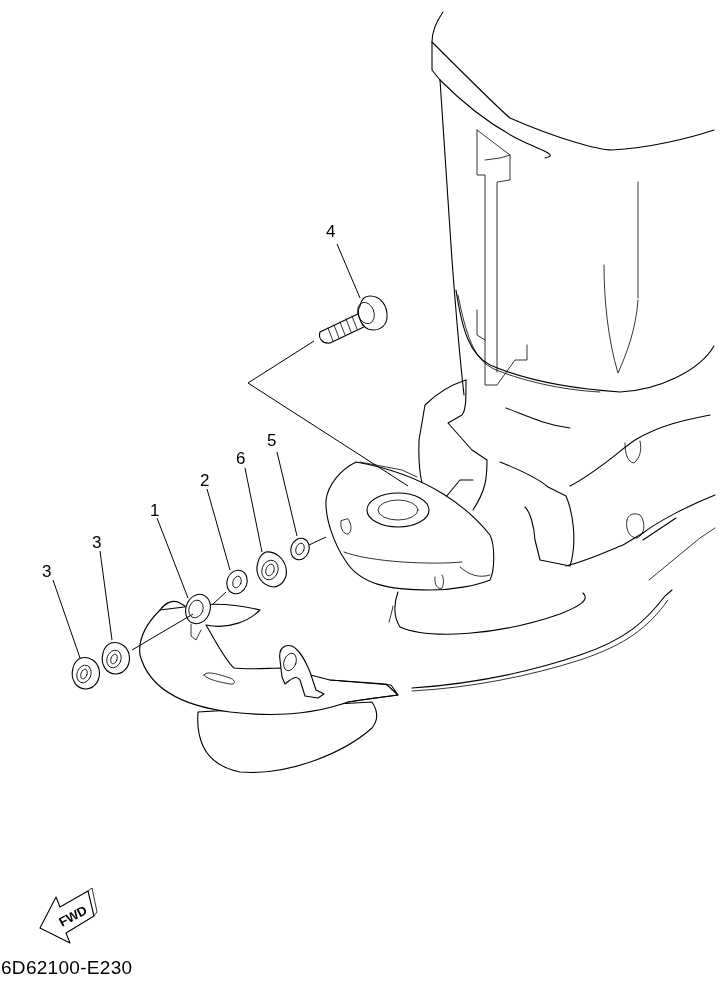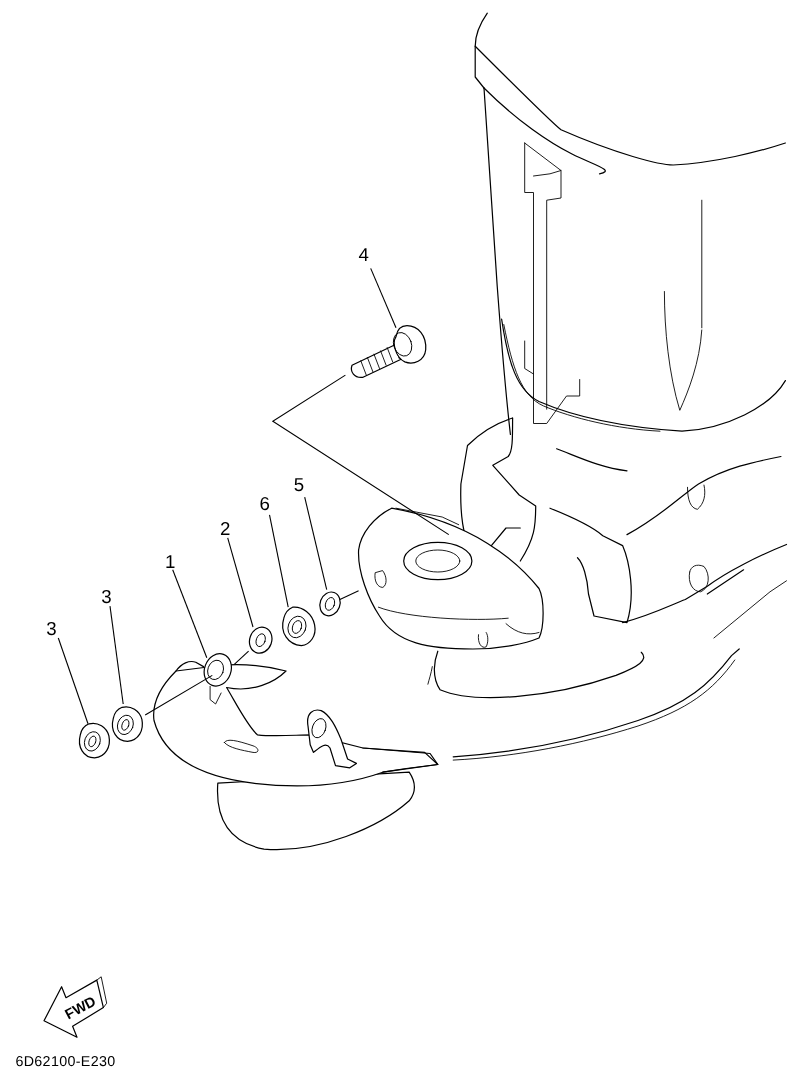--- a/index.html
+++ b/index.html
@@ -4,21 +4,21 @@
 <style>
   html, body { margin: 0; padding: 0; background: #ffffff; }
   body { width: 728px; height: 982px; position: relative; overflow: hidden;
          font-family: "Liberation Sans", sans-serif; color: #000; }
   #diagram { position: absolute; left: 0; top: 0; width: 728px; height: 982px; }
   .ln { fill: none; stroke: #000; stroke-width: 1.1; stroke-linecap: round; stroke-linejoin: round; }
   .ln-thin { fill: none; stroke: #000; stroke-width: 0.8; stroke-linecap: round; }
   .ln-lead { fill: none; stroke: #000; stroke-width: 1; }
   .fillw { fill: #fff; stroke: #000; stroke-width: 1.1; stroke-linejoin: round; }
   .callout { position: absolute; font-size: 17px; line-height: 1; color: #000; }
-  .code { position: absolute; left: 14px; top: 957px; font-size: 13px; letter-spacing: 0.3px; }
+  .code { position: absolute; left: 1px; top: 957px; font-size: 19px; letter-spacing: 0.3px; }
   .fwd-text { font-family: "Liberation Sans", sans-serif; font-weight: bold; font-size: 13px; }
 </style>
 </head>
 <body>
 
 <svg id="diagram" viewBox="0 0 728 982" xmlns="http://www.w3.org/2000/svg">
 
   <g>
 
     <path class="ln" d="M443,12 C436,22 432,32 432,42 L432,70 L440,80"></path>

